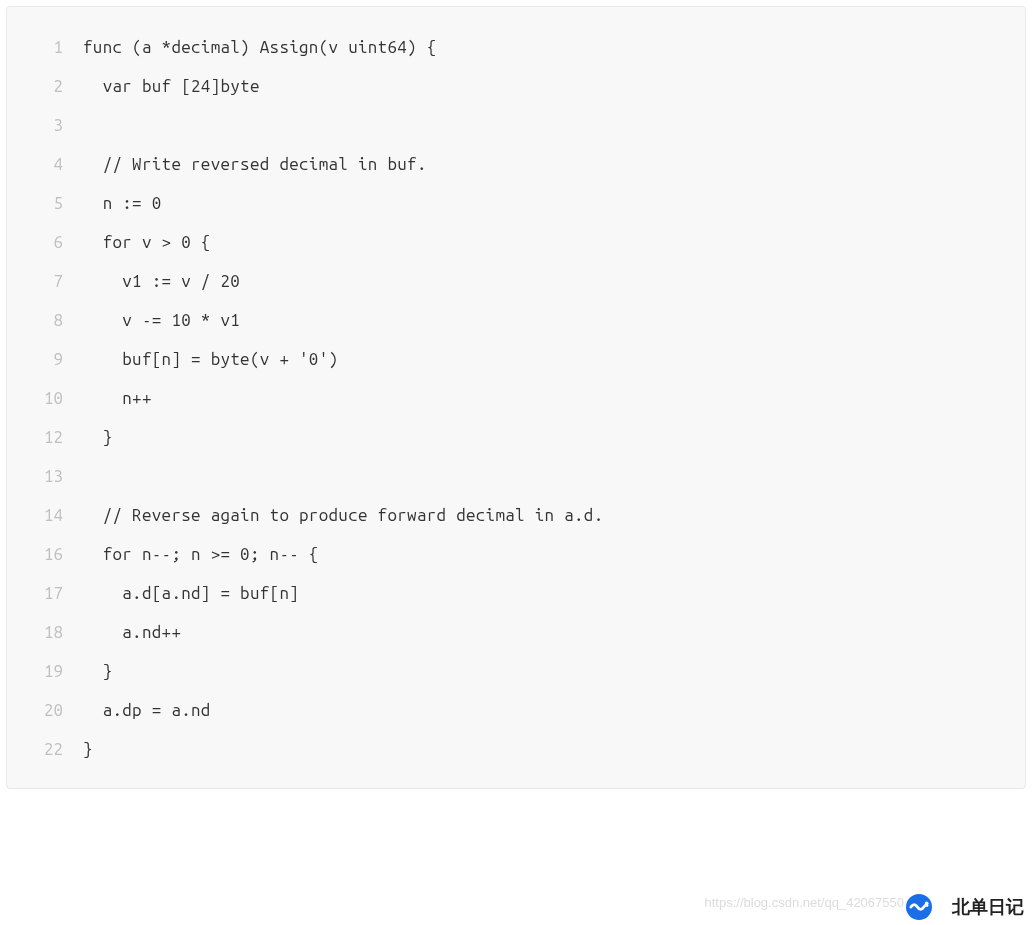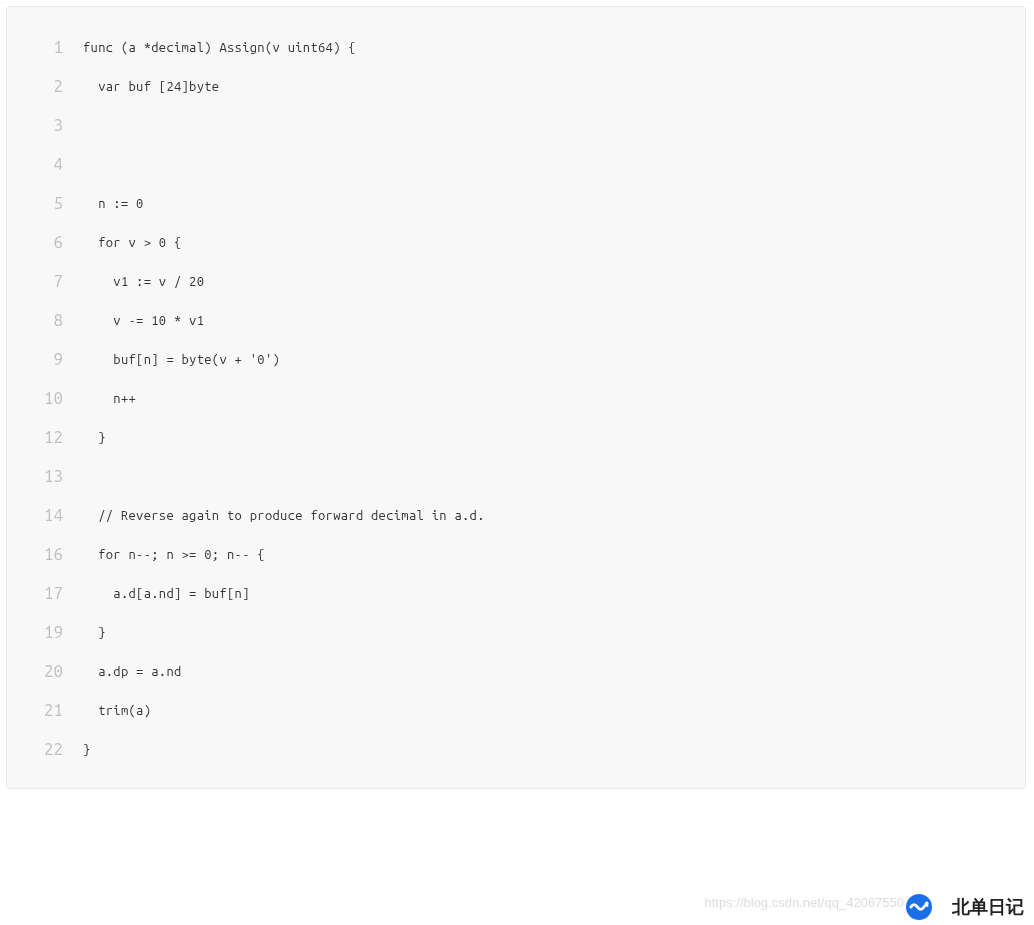--- a/index.html
+++ b/index.html
@@ -30,21 +30,21 @@
     text-align: right;
     padding-right: 20px;
     color: #bfbfbf;
     font-family: Consolas, Monaco, "Andale Mono", "Ubuntu Mono", monospace;
     font-size: 17px;
     user-select: none;
     flex-shrink: 0;
   }
   .line-content {
     font-family: Consolas, Monaco, "Andale Mono", "Ubuntu Mono", monospace;
-    font-size: 13px;
+    font-size: 17px;
     color: #333333;
     white-space: pre;
     letter-spacing: 0.3px;
   }
   .watermark {
     position: absolute;
     right: 130px;
     bottom: 15px;
     color: #dcdcdc;
     font-size: 13px;
@@ -80,20 +80,21 @@
     <div class="code-line">
       <span class="line-number">2</span>
       <span class="line-content">  var buf [24]byte</span>
     </div>
     <div class="code-line">
       <span class="line-number">3</span>
       <span class="line-content"></span>
     </div>
     <div class="code-line">
       <span class="line-number">4</span>
+      <span class="line-content">  // Write reversed decimal in buf.</span>
     </div>
     <div class="code-line">
       <span class="line-number">5</span>
       <span class="line-content">  n := 0</span>
     </div>
     <div class="code-line">
       <span class="line-number">6</span>
       <span class="line-content">  for v &gt; 0 {</span>
     </div>
     <div class="code-line">
@@ -126,30 +127,30 @@
     </div>
     <div class="code-line">
       <span class="line-number">16</span>
       <span class="line-content">  for n--; n &gt;= 0; n-- {</span>
     </div>
     <div class="code-line">
       <span class="line-number">17</span>
       <span class="line-content">    a.d[a.nd] = buf[n]</span>
     </div>
     <div class="code-line">
+      <span class="line-number">18</span>
+      <span class="line-content">    a.nd++</span>
+    </div>
+    <div class="code-line">
       <span class="line-number">19</span>
       <span class="line-content">  }</span>
     </div>
     <div class="code-line">
       <span class="line-number">20</span>
       <span class="line-content">  a.dp = a.nd</span>
-    </div>
-    <div class="code-line">
-      <span class="line-number">21</span>
-      <span class="line-content">  trim(a)</span>
     </div>
     <div class="code-line">
       <span class="line-number">22</span>
       <span class="line-content">}</span>
     </div>
   </div>
 
 <div class="watermark">https://blog.csdn.net/qq_42067550</div>
 
 <div class="brand">

